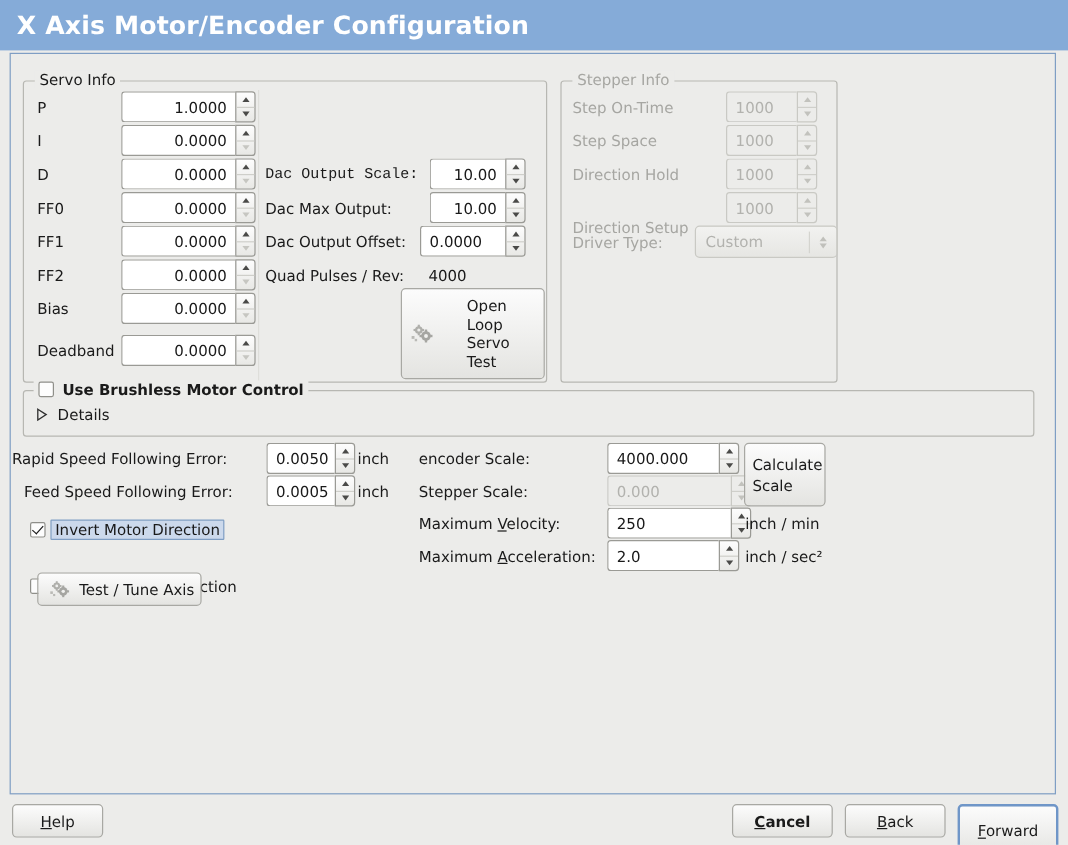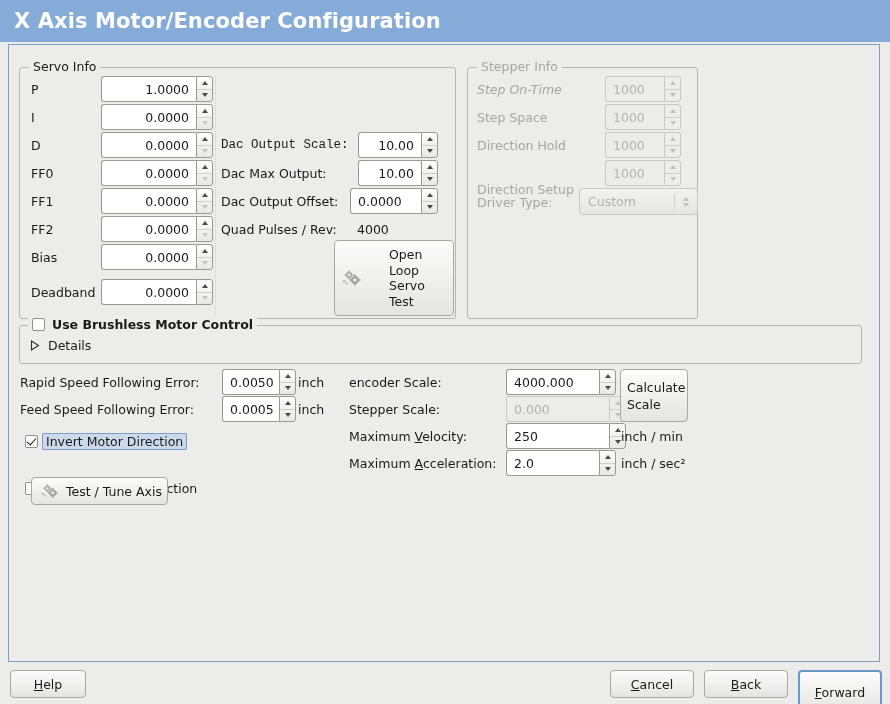--- a/index.html
+++ b/index.html
@@ -340,21 +340,21 @@
         <span>Loop</span>
         <span>Servo</span>
         <span>Test</span>
       </span>
     </div>
 
     <div class="frame disabled" id="stepper-frame" style="left:458px;top:22px;width:231px;height:252px;">
       <span class="legend">Stepper Info</span>
     </div>
 
-    <div class="lbl dim" style="left:468px;top:37px;font-style:italic;">Step On-Time</div>
+    <div class="lbl dim" style="left:468px;top:37px;">Step On-Time</div>
     <div class="lbl dim" style="left:468px;top:65px;">Step Space</div>
     <div class="lbl dim" style="left:468px;top:93px;text-align:center;">Direction Hold</div>
     <div class="lbl dim" style="left:468px;top:121px;margin-top:16px;">Direction Setup</div>
     <div class="lbl dim" style="left:468px;top:150px;">Driver Type:</div>
 
     <div class="spin disabled" style="left:596px;top:31px;width:76px;">
       <div class="entry left">1000</div>
       <div class="btns">
         <div class="ar up">
             <i class="chev up"></i>
@@ -413,21 +413,21 @@
         <span class="cb-text" style="font-weight:bold;">Use Brushless Motor Control</span>
       </span>
       <span class="expander" style="left:10px;top:12px;">
         <svg width="10" height="11" viewBox="0 0 10 11">
           <path d="M1.5 1 L8.5 5.5 L1.5 10 Z" fill="none" stroke="#303030" stroke-width="1.1"></path>
         </svg>
         <span>Details</span>
       </span>
     </div>
 
-    <div class="lbl" style="left:11px;top:330px;">Rapid Speed Following Error:</div>
+    <div class="lbl" style="left:1px;top:330px;">Rapid Speed Following Error:</div>
     <div class="spin" style="left:213px;top:324px;width:74px;">
       <div class="entry left">0.0050</div>
       <div class="btns">
         <div class="ar up">
             <i class="chev up"></i>
           </div>
         <div class="ar down">
             <i class="chev dn"></i>
           </div>
       </div>
@@ -547,21 +547,21 @@
       </div>
     </div>
     <div class="lbl" style="left:612px;top:411px;">inch / sec²</div>
 
   </div>
 
   <div class="actionbar">
     <div class="btn" style="left:10px;top:8px;width:76px;height:28px;">
       <span><span class="u">H</span><span>elp</span></span>
     </div>
-    <div class="btn" style="left:610px;top:8px;width:84px;height:28px;">
+    <div class="btn" style="left:610px;top:8px;width:84px;height:28px;font-weight:bold;">
       <span><span class="u">C</span><span>ancel</span></span>
     </div>
     <div class="btn" style="left:704px;top:8px;width:84px;height:28px;">
       <span><span class="u">B</span><span>ack</span></span>
     </div>
     <div class="btn focus" style="left:798px;top:8px;width:84px;height:44px;">
       <span><span class="u">F</span><span>orward</span></span>
     </div>
   </div>
 

